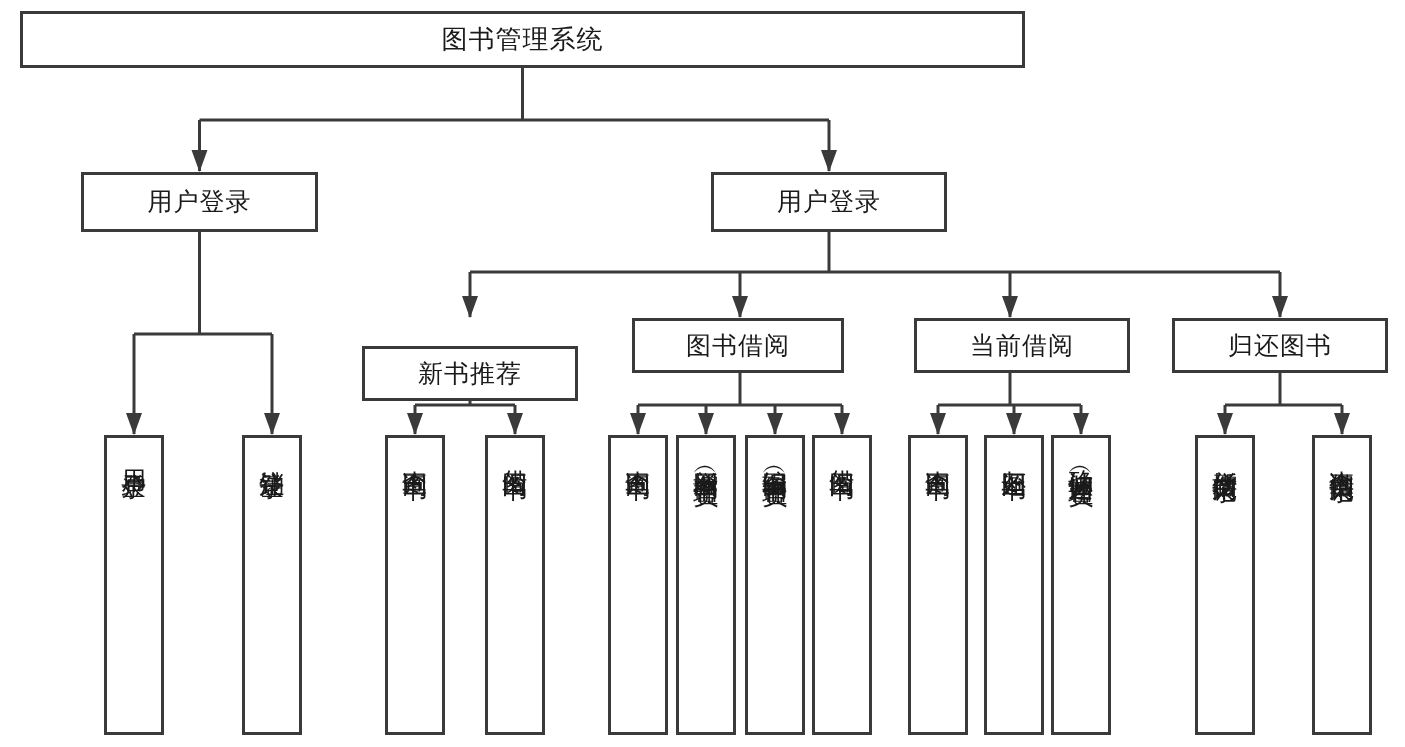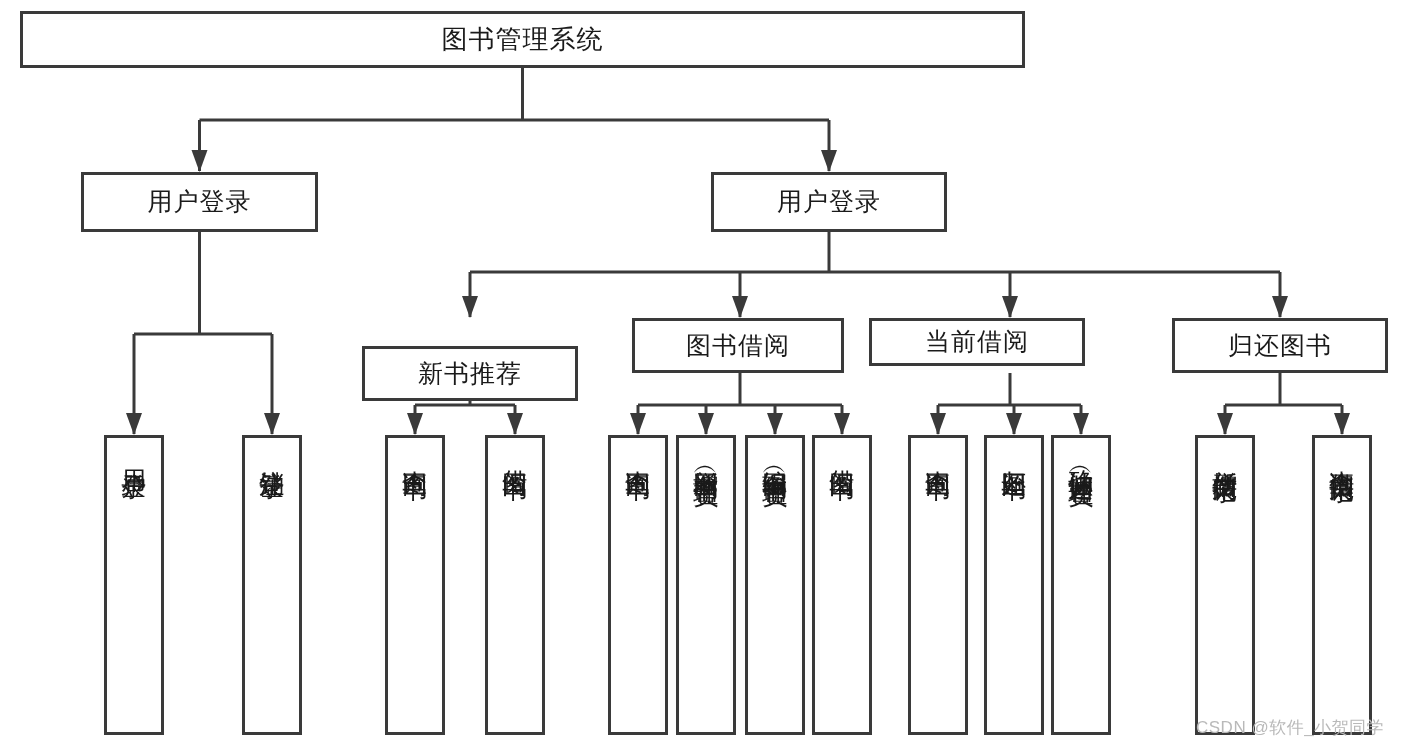--- a/index.html
+++ b/index.html
@@ -139,21 +139,21 @@
       </div>
       <div class="node h" style="left: 711px; top: 172px; width: 236px; height: 60px;">
         <span>用户登录</span>
       </div>
       <div class="node h" style="left: 362px; top: 318px; width: 216px; height: 55px; margin-top: 28px;">
         <span>新书推荐</span>
       </div>
       <div class="node h" style="left: 632px; top: 318px; width: 212px; height: 55px;">
         <span>图书借阅</span>
       </div>
-      <div class="node h" style="left: 869px; top: 318px; width: 216px; height: 48px;">
+      <div class="node h" style="left: 914px; top: 318px; width: 216px; height: 55px;">
         <span>当前借阅</span>
       </div>
       <div class="node h" style="left: 1172px; top: 318px; width: 216px; height: 55px;">
         <span>归还图书</span>
       </div>
       <div class="node v" style="left: 104px; top: 435px; width: 60px; height: 300px;">
         <span class="vlabel">用户登录</span>
       </div>
       <div class="node v" style="left: 242px; top: 435px; width: 60px; height: 300px;">
         <span class="vlabel">注销登录</span>
@@ -186,15 +186,14 @@
         <span class="vlabel">确认归还（管理员）</span>
       </div>
       <div class="node v" style="left: 1195px; top: 435px; width: 60px; height: 300px;">
         <span class="vlabel">新增借阅记录</span>
       </div>
       <div class="node v" style="left: 1312px; top: 435px; width: 60px; height: 300px;">
         <span class="vlabel">查询借阅记录</span>
       </div>
     </div>
 
-  <div class="watermark" style="left: 1196px; top: 716px;">CSDN @软件_小贺同学</div>
 
 </div>
 
 </body></html>

